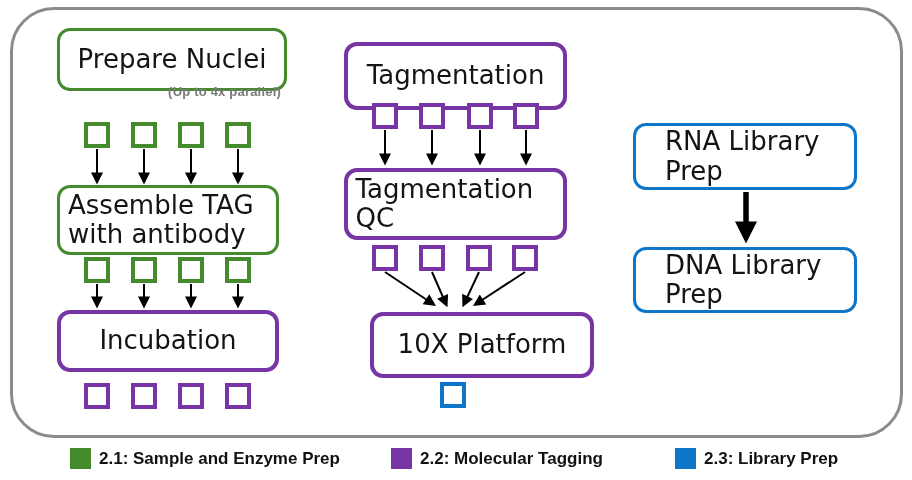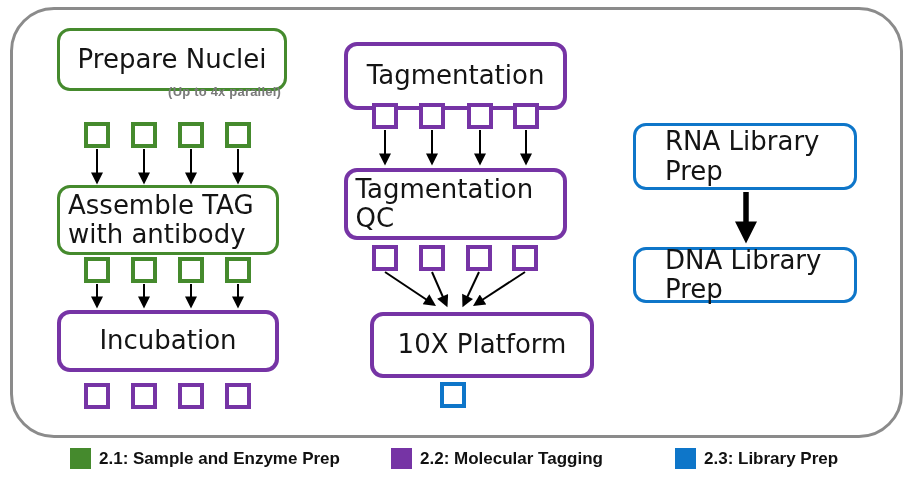--- a/index.html
+++ b/index.html
@@ -97,21 +97,21 @@
   <div class="node node-purple" style="left:334px;top:312px;width:224px;height:66px;margin-left:36px;">
     <span>10X Platform</span>
   </div>
 
   <div class="sq sq-blue" style="left:440px;top:382px;"></div>
 
   <div class="node node-blue" style="left:633px;top:123px;width:224px;height:67px;">
     <span class="wrap-170">RNA Library Prep</span>
   </div>
 
-  <div class="node node-blue" style="left:633px;top:247px;width:224px;height:56px;">
+  <div class="node node-blue" style="left:633px;top:247px;width:224px;height:66px;">
     <span class="wrap-170">DNA Library Prep</span>
   </div>
 
   <svg class="arrows" width="912" height="480" viewBox="0 0 912 480">
     <defs>
       <marker id="ah" viewBox="0 0 10 10" refX="7" refY="5" markerWidth="14" markerHeight="12" markerUnits="userSpaceOnUse" orient="auto">
         <path d="M0,0 L10,5 L0,10 Z" fill="#000"></path>
       </marker>
       <marker id="ahBig" viewBox="0 0 10 10" refX="7" refY="5" markerWidth="24" markerHeight="22" markerUnits="userSpaceOnUse" orient="auto">
         <path d="M0,0 L10,5 L0,10 Z" fill="#000"></path>

